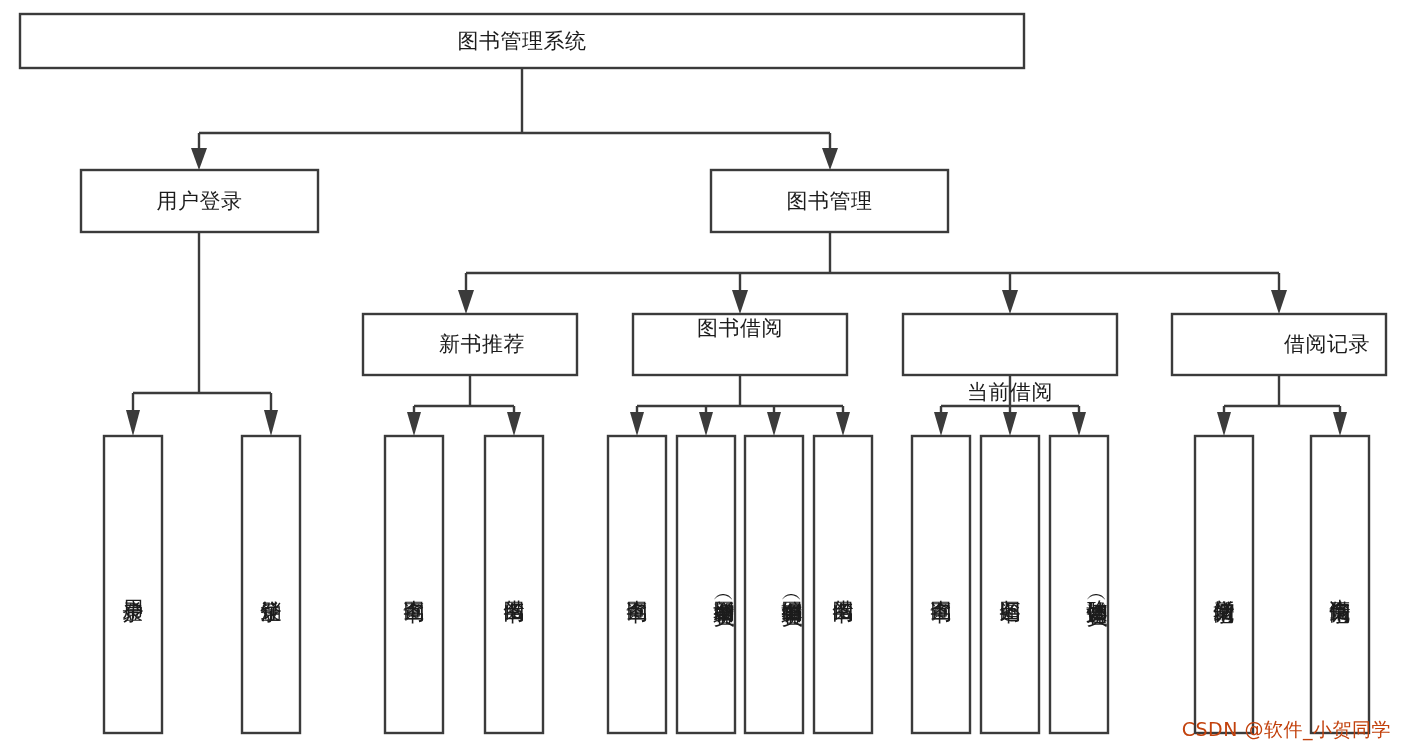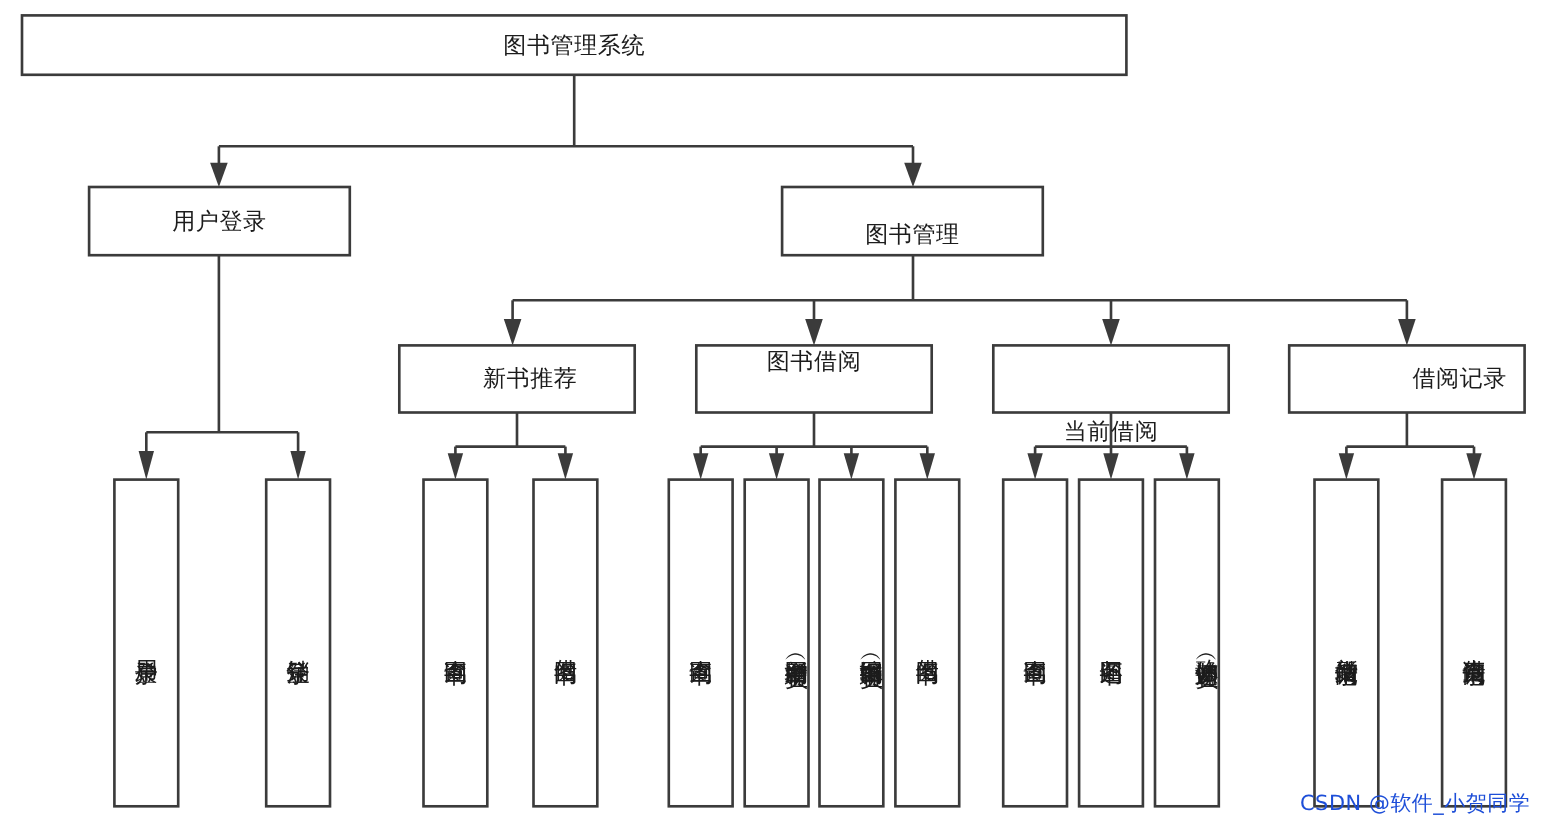--- a/index.html
+++ b/index.html
@@ -70,21 +70,21 @@
     line-height: 1.05;
     pointer-events: none;
   }
   .node-label-v.centered {
     align-items: center;
   }
   .watermark {
     position: absolute;
     right: 14px;
     bottom: 4px;
-    color: #1d4ed8;
+    color: #c2410c;
     font-size: 19px;
     letter-spacing: 0.5px;
     white-space: nowrap;
     pointer-events: none;
   }
 </style>
 </head>
 <body>
 
 <div id="diagram-root">
@@ -189,21 +189,21 @@
     <rect class="node-box" x="981" y="436" width="58" height="297"></rect>
     <rect class="node-box" x="1050" y="436" width="58" height="297"></rect>
 
     <rect class="node-box" x="1195" y="436" width="58" height="297"></rect>
     <rect class="node-box" x="1311" y="436" width="58" height="297"></rect>
   </svg>
 
   <div class="node-label-h" style="left:20px; top:14px; width:1004px; height:54px;border-radius:25px;">图书管理系统</div>
 
   <div class="node-label-h" style="left:81px; top:170px; width:237px; height:62px;">用户登录</div>
-  <div class="node-label-h" style="left:711px; top:182px; width:237px; height:62px;">图书管理</div>
+  <div class="node-label-h" style="left:711px; top:170px; width:237px; height:62px;">图书管理</div>
 
   <div class="node-label-h" style="left:363px; top:314px; width:214px; height:61px;margin-left:12px;">新书推荐</div>
   <div class="node-label-h" style="left:633px; top:304px; width:214px; height:48px;">图书借阅</div>
   <div class="node-label-h" style="left:903px; top:314px; width:214px; height:61px;margin-top:48px;">当前借阅</div>
   <div class="node-label-h" style="left:1172px; top:314px; width:214px; height:61px;margin-left:48px;">借阅记录</div>
 
   <div class="node-label-v centered" style="left:104px; top:436px; width:58px; height:297px;">用户登录</div>
   <div class="node-label-v centered" style="left:242px; top:436px; width:58px; height:297px;">注销登录</div>
 
   <div class="node-label-v centered" style="left:385px; top:436px; width:58px; height:297px;">查询图书</div>

